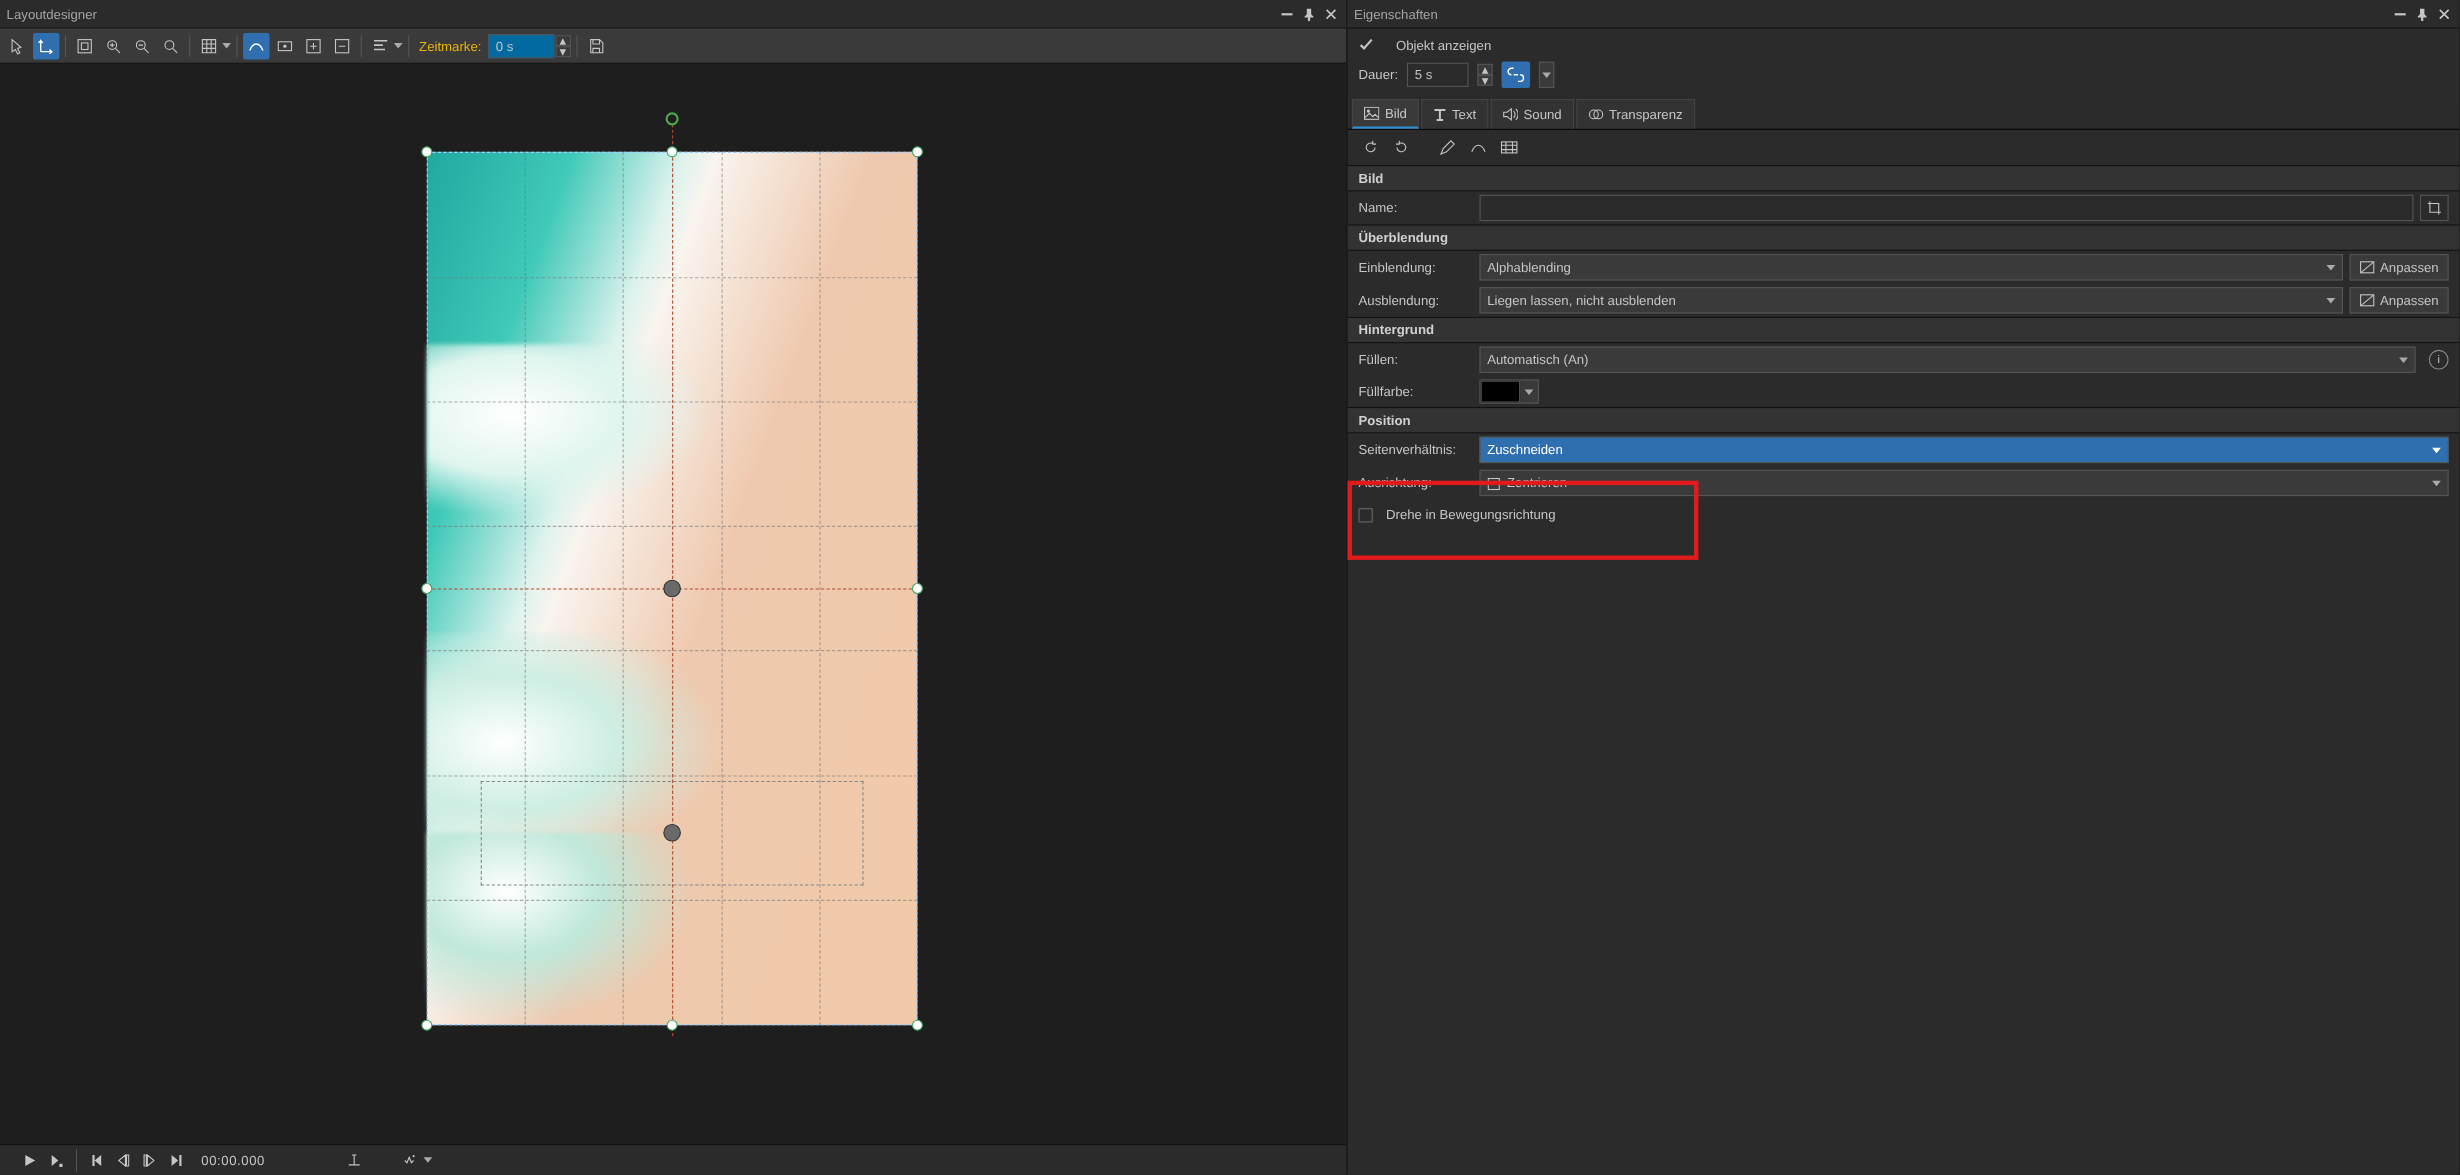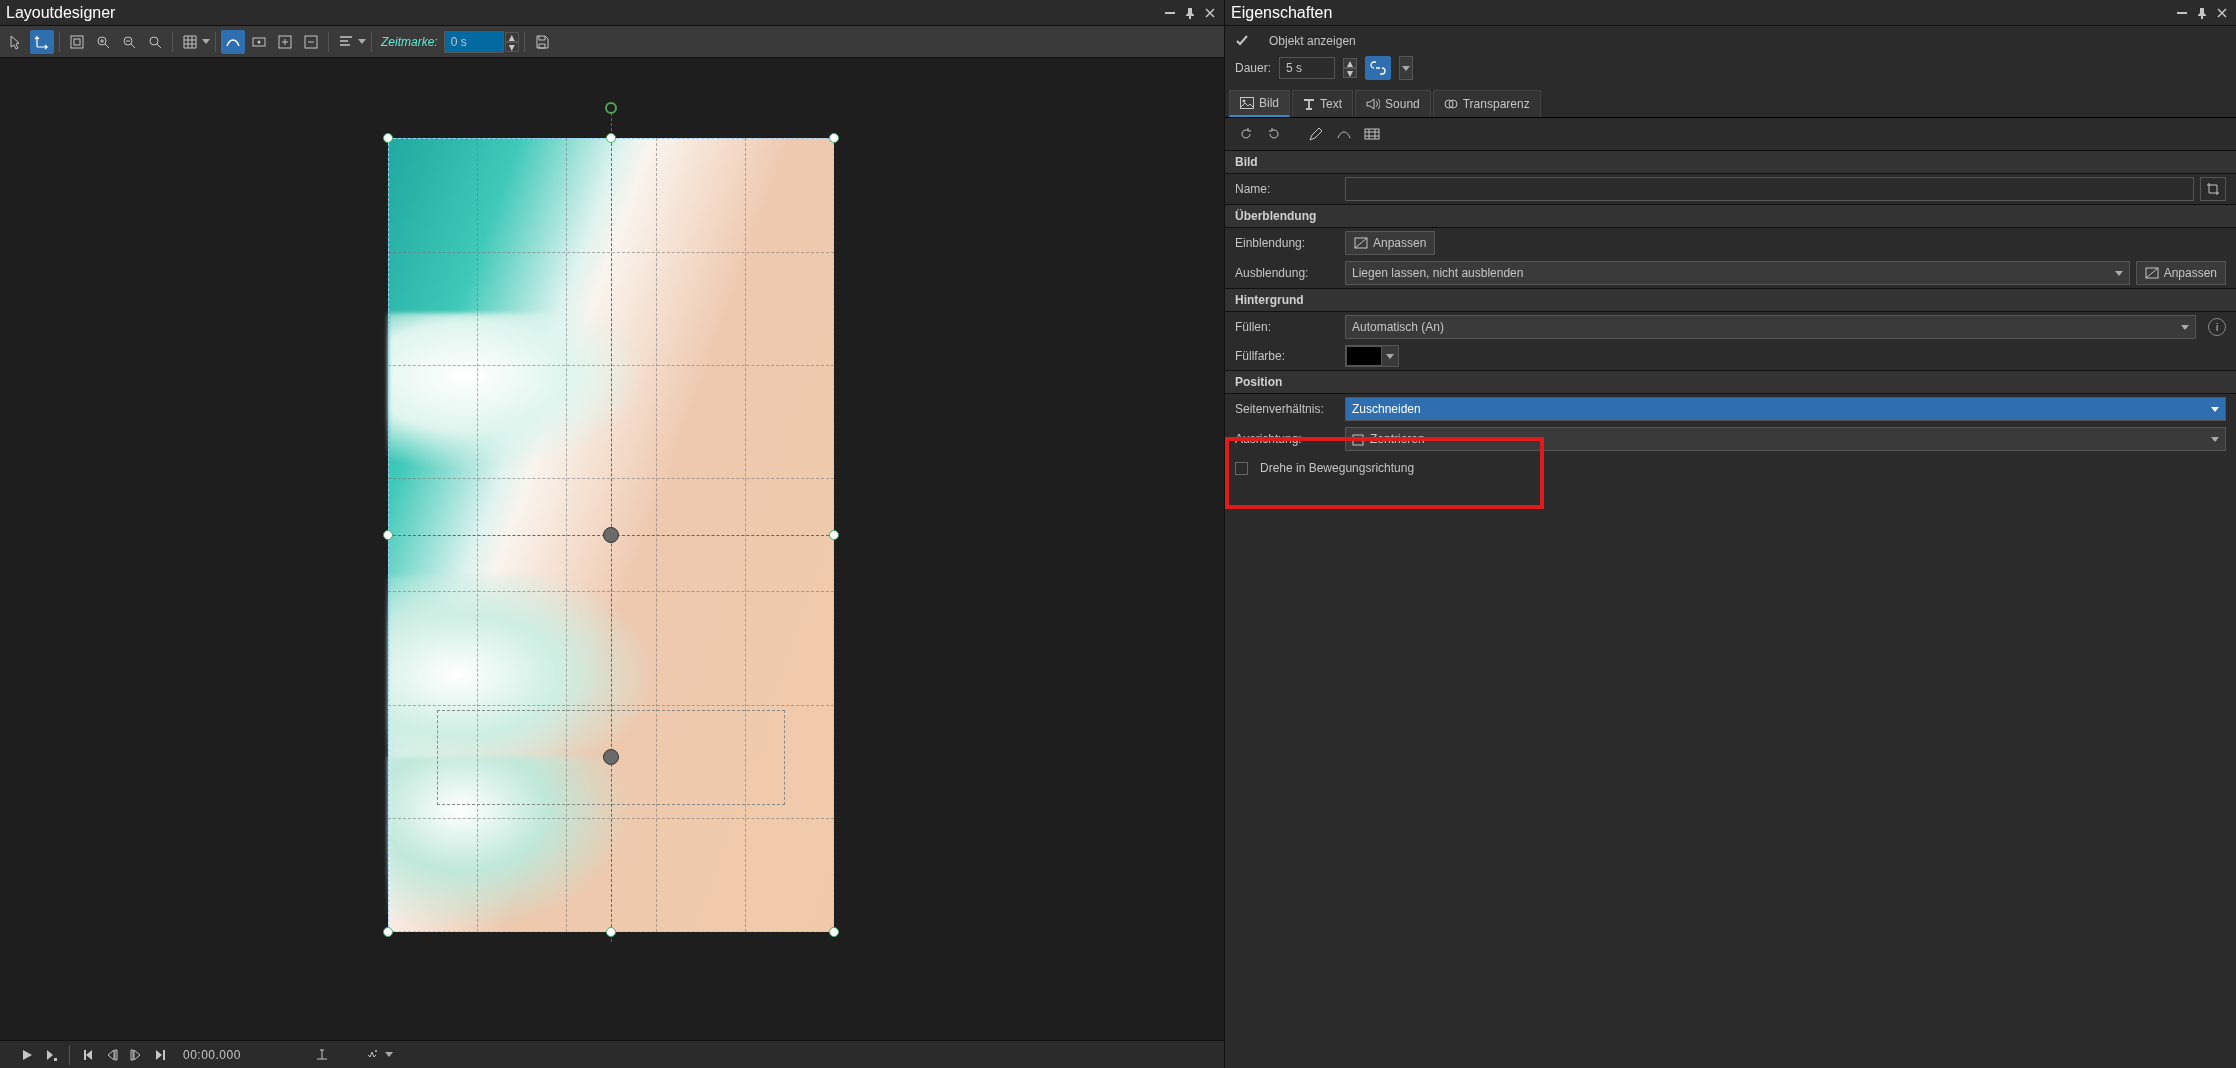--- a/index.html
+++ b/index.html
@@ -3,30 +3,30 @@
 <meta charset="utf-8">
 <style>
 * { box-sizing: border-box; margin: 0; padding: 0; font-family: "Segoe UI", Tahoma, sans-serif; font-size: 12px; color: #c5c5c5; user-select: none; }
 html, body { width: 2236px; height: 1068px; background: #1e1e1e; overflow: hidden; }
 
 .app { display: flex; width: 100%; height: 100%; }
 .panel-left { width: 1224px; display: flex; flex-direction: column; background: #1e1e1e; }
 .panel-right { flex: 1; display: flex; flex-direction: column; background: #2b2b2b; border-left: 1px solid #111; }
 
 .panel-header { height: 26px; background: #2b2b2b; display: flex; align-items: center; padding: 0 6px; border-bottom: 1px solid #111; }
-.panel-header .title { flex: 1; font-size: 16px; color: #ffffff; }
+.panel-header .title { flex: 1; font-size: 12px; color: #a3a3a3; }
 .panel-header .win-btn { width: 16px; height: 14px; margin-left: 4px; display: flex; align-items: center; justify-content: center; cursor: pointer; }
 .panel-header .win-btn svg { display: block; }
 
 
 .toolbar { height: 32px; background: #3a3a3a; border-bottom: 1px solid #111; display: flex; align-items: center; padding: 0 4px; gap: 2px; }
 .tool-btn { width: 24px; height: 24px; display: flex; align-items: center; justify-content: center; border-radius: 2px; cursor: pointer; }
 .tool-btn.active { background: #2f6fb0; }
 .tool-sep { width: 1px; height: 20px; background: #555; margin: 0 3px; }
-.tool-label { color: #5eead4; margin: 0 4px; font-style: italic; }
+.tool-label { color: #eab308; margin: 0 4px; }
 .tool-field { background: #0369a1; border: 1px solid #555; height: 22px; padding: 0 6px; display: flex; align-items: center; min-width: 60px; }
 
 
 .canvas-area { flex: 1; background: #1e1e1e; position: relative; overflow: hidden; }
 .image-wrap { position: absolute; left: 388px; top: 80px; width: 446px; height: 794px; }
 .image-outline { position: absolute; inset: 0; border: 1px dashed #9dcfff; }
 .image-fill { position: absolute; inset: 0; background: linear-gradient(110deg, #1fa9a0 0%, #3fc9b8 18%, #dff3ee 32%, #f9f4ee 36%, #efc9af 55%, #f0caa8 100%); }
 .wave1 { position: absolute; left: 0; top: 22%; width: 58%; height: 20%; background: radial-gradient(ellipse at 30% 40%, #ffffff 0%, #dff5ee 40%, rgba(255,255,255,0) 70%); filter: blur(2px); }
 .wave2 { position: absolute; left: 0; top: 55%; width: 62%; height: 28%; background: radial-gradient(ellipse at 25% 45%, #ffffff 0%, #cdeee3 35%, rgba(255,255,255,0) 68%); filter: blur(2px); }
 .wave3 { position: absolute; left: 0; top: 78%; width: 55%; height: 22%; background: radial-gradient(ellipse at 30% 30%, #ffffff 0%, #bfe8da 35%, rgba(255,255,255,0) 70%); filter: blur(2px); }
@@ -405,20 +405,24 @@
         <div class="mini-btn" style="border:1px solid #555;height:24px;width:26px;">
             <svg width="14" height="14">
               <path d="M3 1v10h10M1 3h10v10" fill="none" stroke="#c5c5c5"></path>
             </svg>
           </div>
       </div>
 
       <div class="section-head">Überblendung</div>
       <div class="inline-row">
         <span class="lbl">Einblendung:</span>
+        <div class="dd">
+            <span>Alphablending</span>
+            <div class="chev"></div>
+          </div>
         <div class="btn">
             <svg width="14" height="12">
               <rect x="1" y="1" width="12" height="10" fill="none" stroke="#c5c5c5"></rect>
               <path d="M1 11L13 1" stroke="#c5c5c5"></path>
             </svg>
             <span>Anpassen</span>
           </div>
       </div>
       <div class="inline-row">
         <span class="lbl">Ausblendung:</span>

